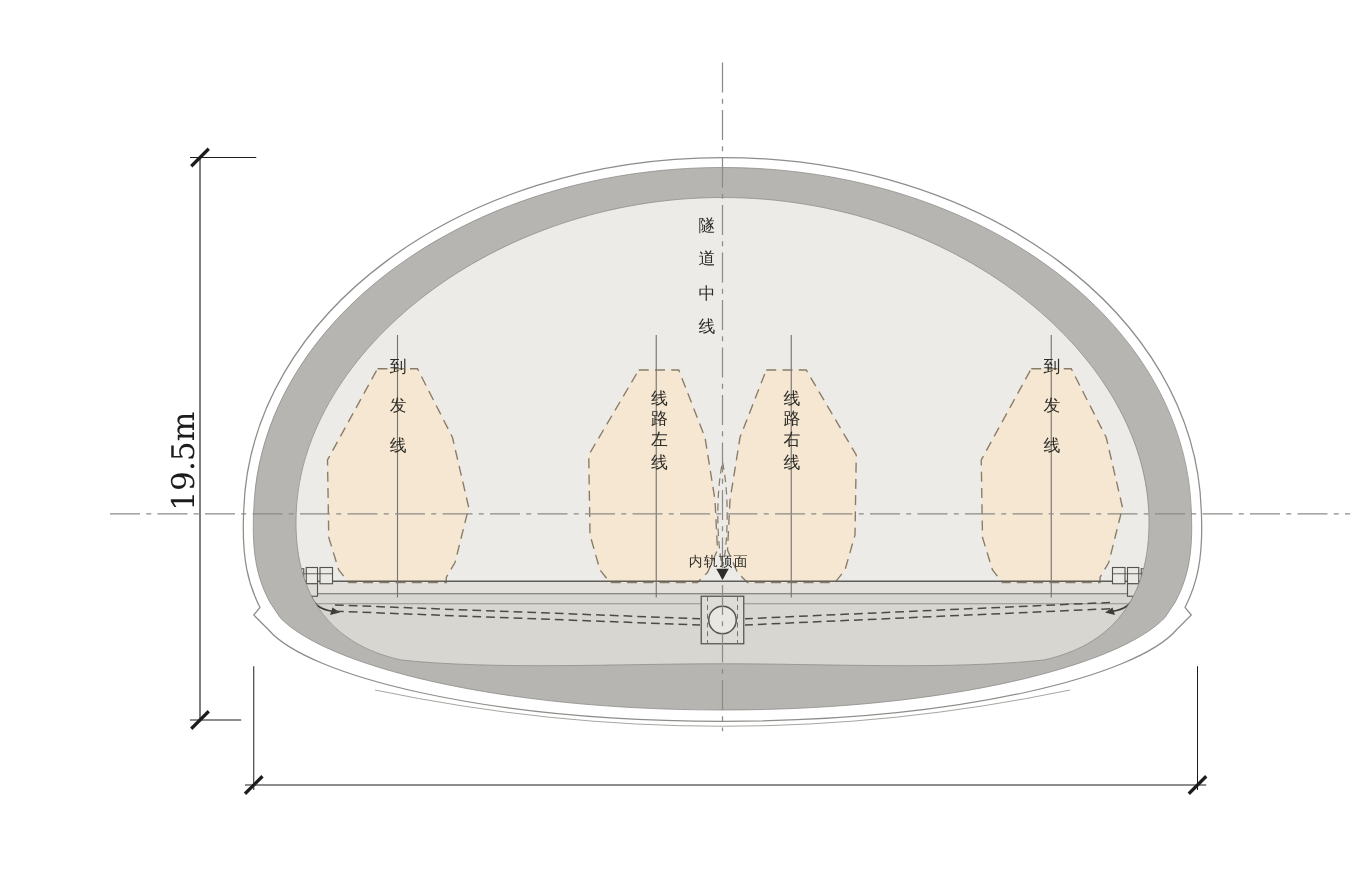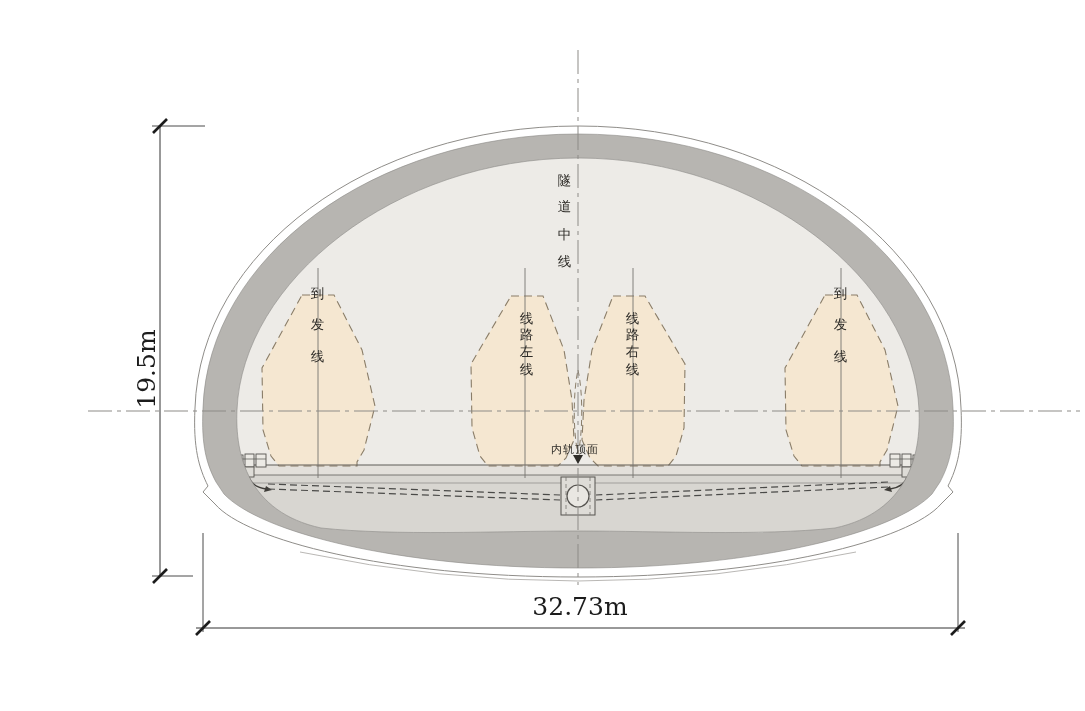--- a/index.html
+++ b/index.html
@@ -147,15 +147,14 @@
 <div class="vlabel ls-mid" style="left:527px;top:300px;">线路左线</div>
 
 <div class="vlabel ls-mid" style="left:633px;top:300px;">线路右线</div>
 
 <div class="vlabel ls-outer" style="left:841px;top:276px;">到发线</div>
 
 <div class="railtop">内轨顶面</div>
 
 <div class="dim dim-v">19.5m</div>
 
-<div class="dim dim-h">32.73m</div>
 
 </div>
 
 </body></html>

